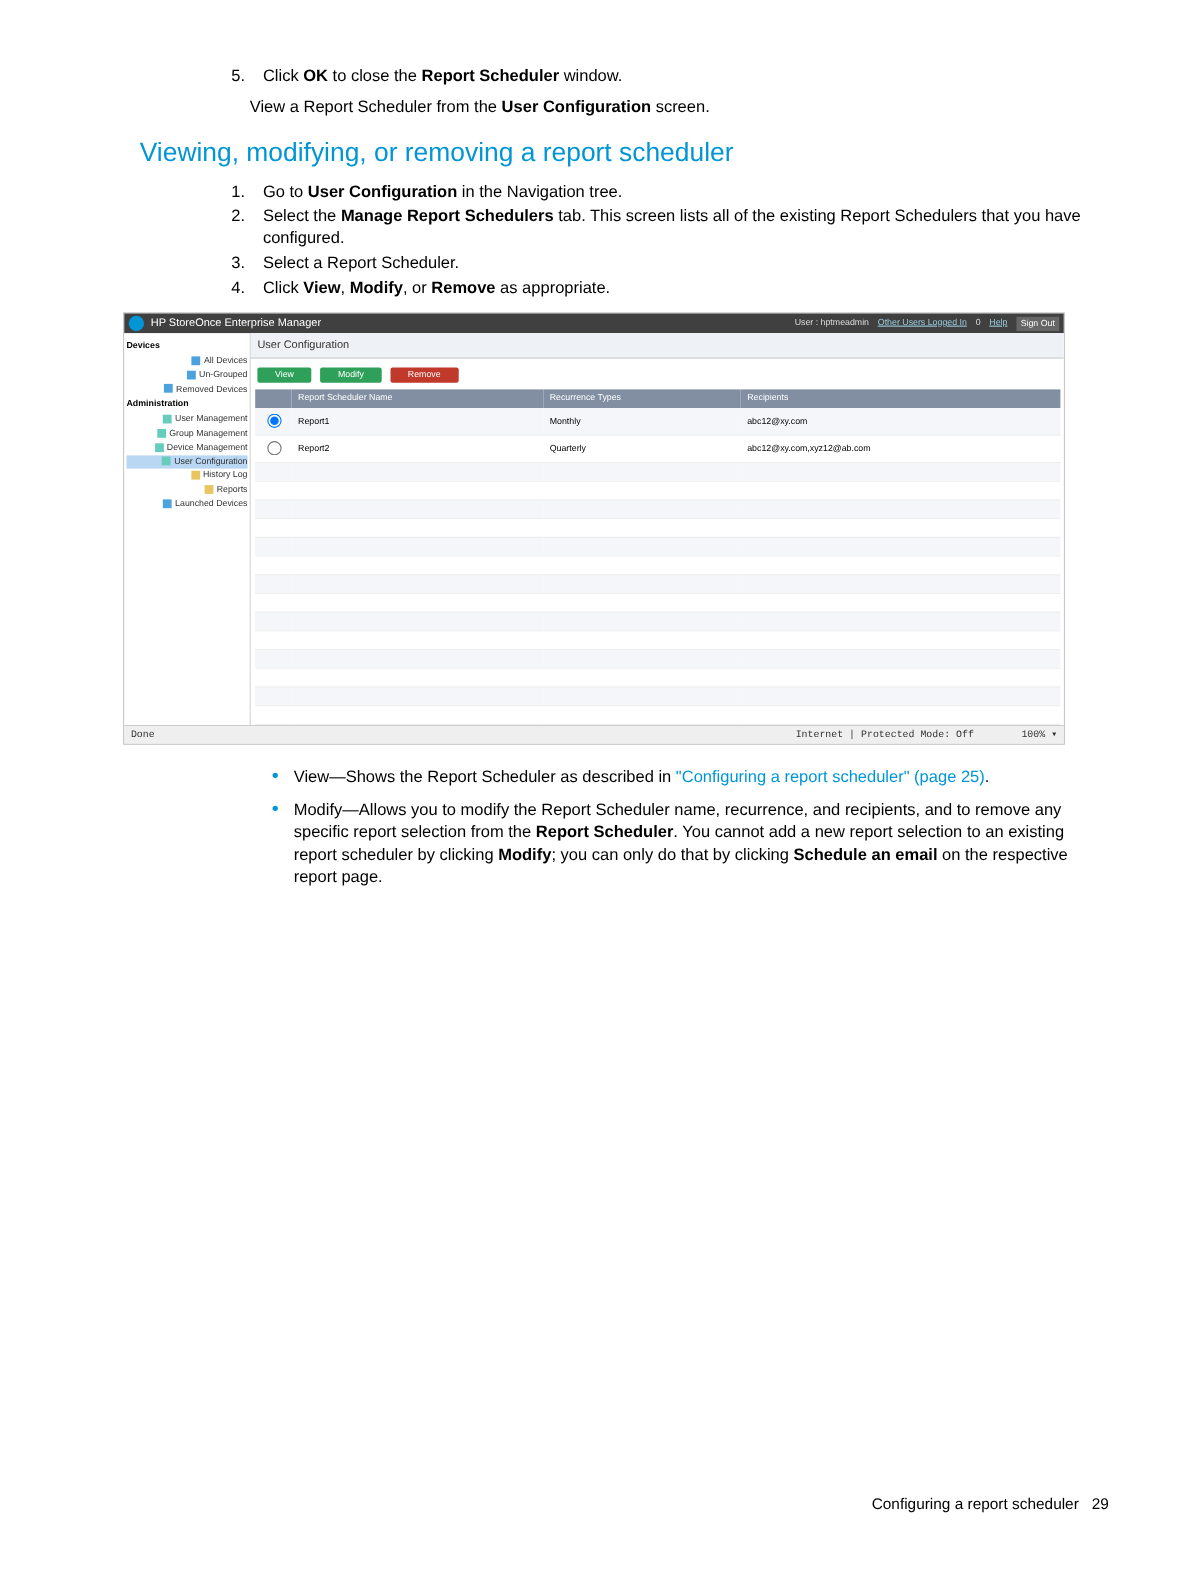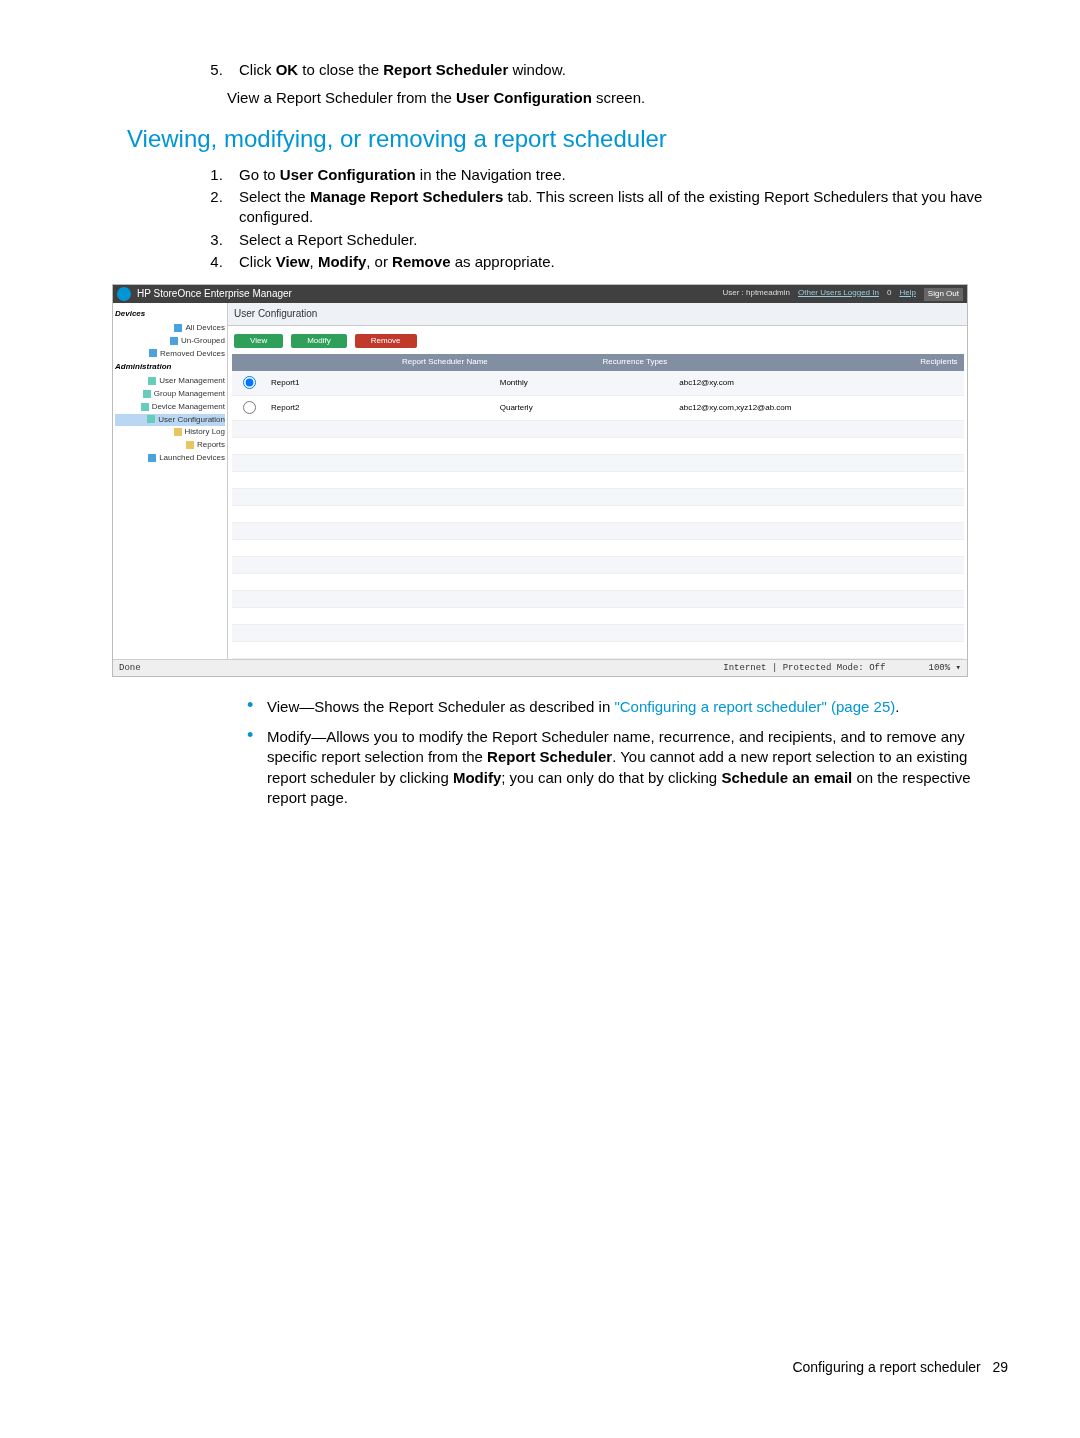--- a/index.html
+++ b/index.html
@@ -61,21 +61,21 @@
 
   .shot-body { display:flex; min-height: 280px; }
   .shot-nav {
     width: 110px;
     background:#fff;
     border-right:1px solid #ccc;
     padding:4px 2px;
     font-size:8px;
     color:#333;
   }
-  .shot-nav .grp-h { font-weight:bold; color:#000; margin:2px 0;font-style:italic; }
+  .shot-nav .grp-h { font-weight:bold; color:#000; margin:2px 0; }
   .shot-nav .item { padding:1px 0 1px 14px; white-space:nowrap;text-align:right; }
   .shot-nav .item.sel { background:#b9d6f2; }
   .shot-nav .ico {
     display:inline-block; width:8px; height:8px; background:#6cb; margin-right:3px; vertical-align:middle;
   }
   .shot-nav .ico.blue { background:#4aa3df; }
   .shot-nav .ico.doc { background:#e8c55f; }
 
   .shot-main { flex:1; background:#fff; }
   .shot-main .pagelabel {
@@ -93,21 +93,21 @@
   .shot-tab:first-child { border-right:1px solid rgba(255,255,255,.3);}
   .shot-toolbar {
     margin:8px 0 6px 6px; display:flex; gap:8px;
   }
   .shot-btn {
     background:#2fa05a; color:#fff; font-size:8px; padding:2px 16px; border-radius:2px;
   }
   .shot-btn:nth-child(3){ background:#c0392b;}
   .shot-table { border-collapse:collapse; width:99%; margin:0 4px; }
   .shot-table th {
-    background:#828fa3; color:#fff; font-size:8px; font-weight:normal; padding:3px 6px; text-align:right;
+    background:#828fa3; color:#fff; font-size:8px; font-weight:normal; padding:3px 6px; text-align:left;
   }
   .shot-table th:first-child{ width:14px; background:#828fa3;}
   .shot-table td {
     font-size:8px; padding:2px 6px; border-bottom:1px solid #eee; background:#fff;
   }
   .shot-table tr:nth-child(even) td { background:#f4f6f9; }
   .shot-table tr.empty td { height:12px; background:#fff; }
   .shot-table tr.empty:nth-child(even) td { background:#f4f6f9; }
   .shot-status {
     font-size:9px; color:#333; padding:2px 6px; border-top:1px solid #ccc;

